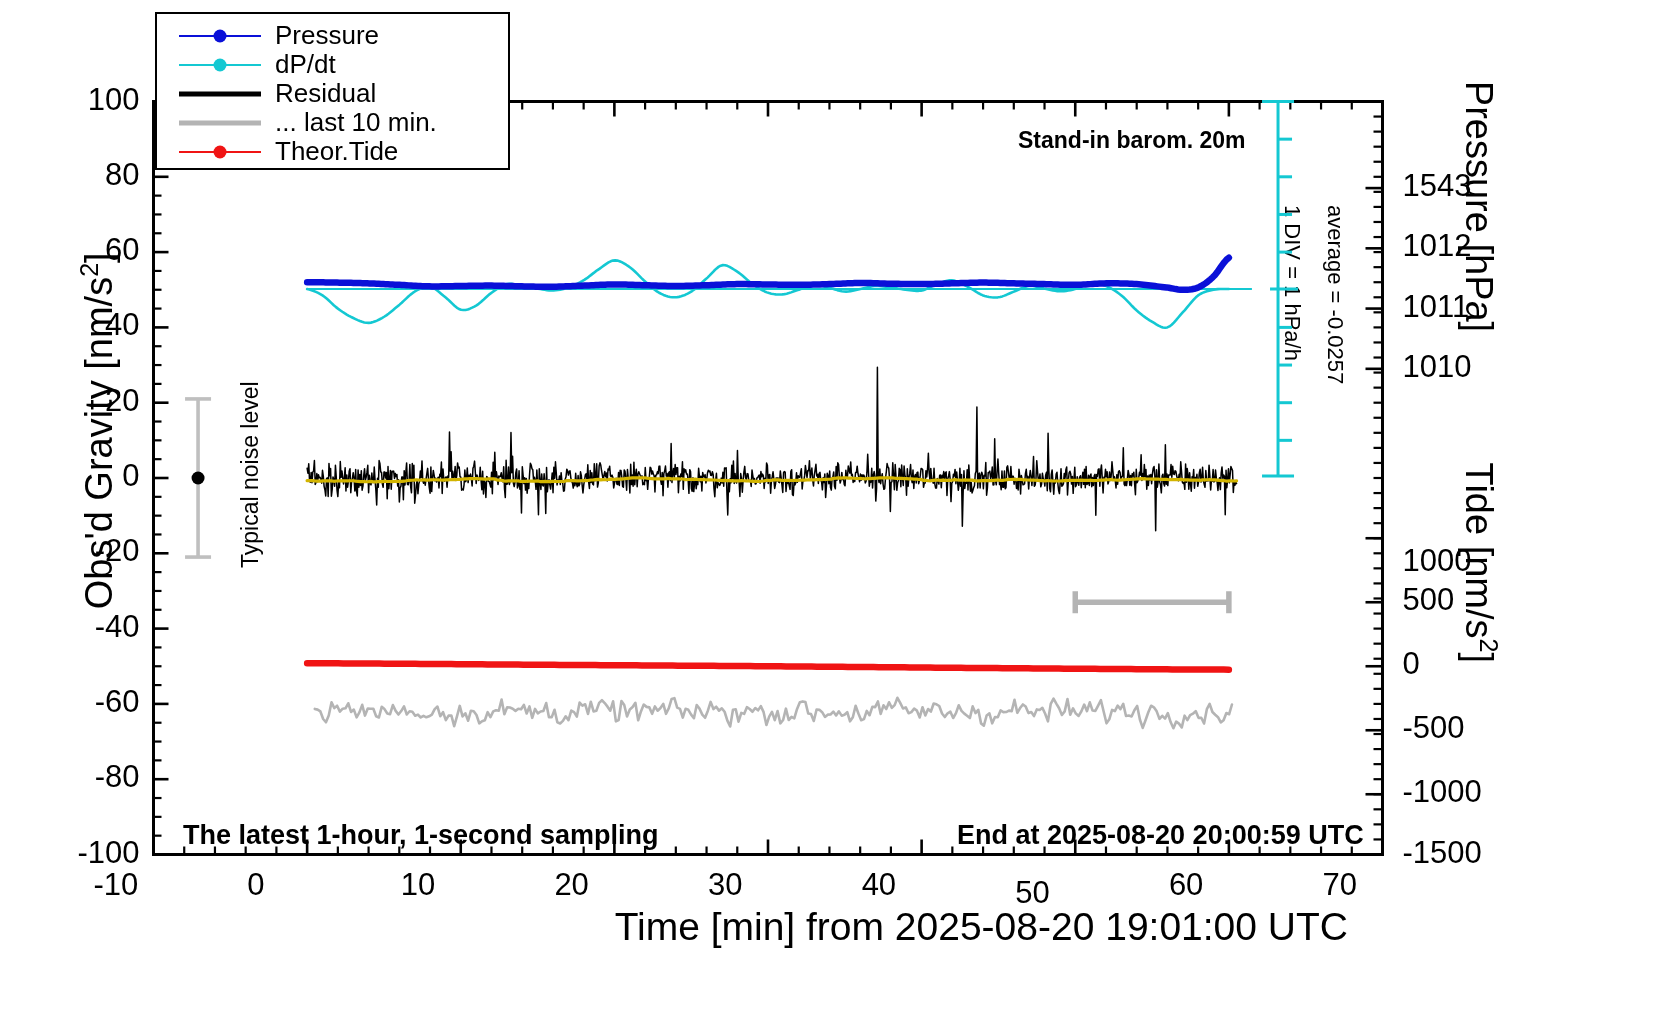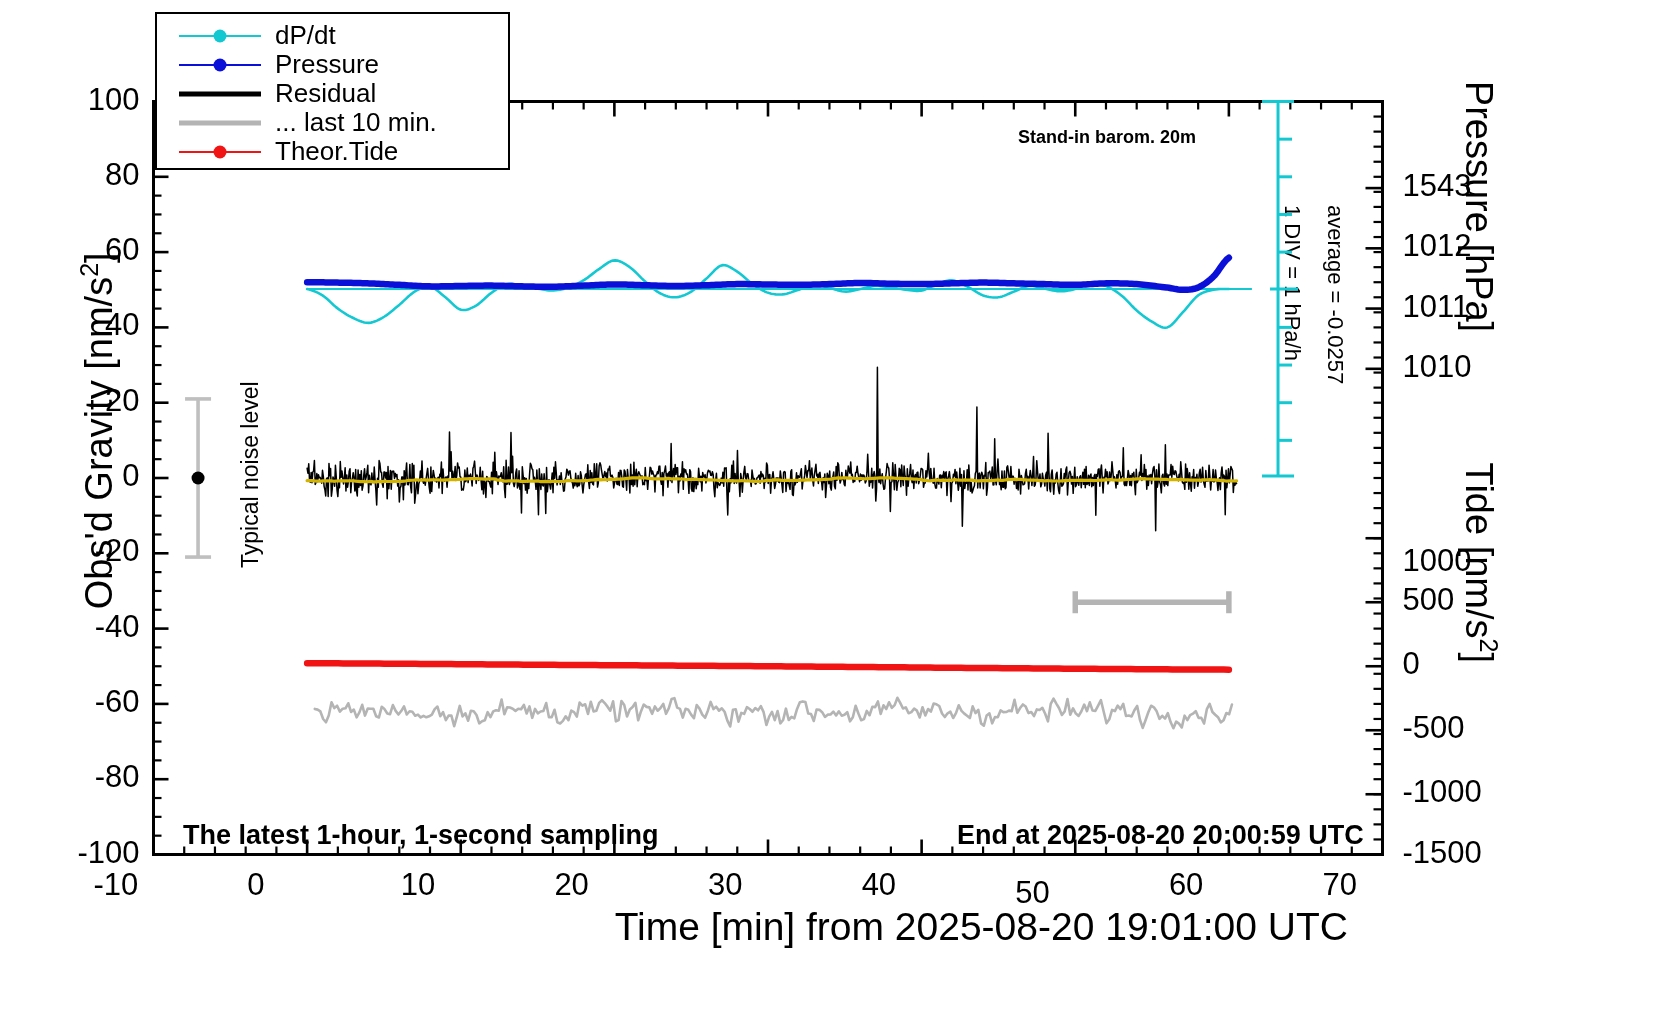--- a/index.html
+++ b/index.html
@@ -37,21 +37,21 @@
            transform:translateY(-50%);}
   .lg-line.thick{height:5px;}
   .lg-dot{position:absolute;top:50%;left:50%;width:13px;height:13px;border-radius:50%;
           transform:translate(-50%,-50%);}
   .lg-txt{font-size:26px;color:#000;white-space:nowrap;}
 
   
   .note{position:absolute;font-weight:bold;color:#000;white-space:nowrap;}
   #chart-title{left:420px;top:52px;width:1020px;text-align:center;font-size:29px;
                font-weight:bold;color:#000;position:absolute;}
-  #note-barom{left:1018px;top:127px;font-size:18px;}
+  #note-barom{left:1018px;top:127px;font-size:23px;}
   #note-sampling{left:183px;top:820px;font-size:27px;}
   #note-end{left:957px;top:820px;font-size:27px;}
 
   .rot-note{position:absolute;font-size:22px;color:#000;white-space:nowrap;
             transform:rotate(90deg);transform-origin:left top;}
   #noise-label{position:absolute;font-size:23px;color:#000;white-space:nowrap;
                transform:rotate(-90deg);transform-origin:left top;}
 
   svg{display:block;}
   #overlay{position:absolute;left:0;top:0;width:1660px;height:1020px;
@@ -330,31 +330,31 @@
       <div class="tk tk-right" style="left: 1402.5px; top: 582.245px; width: 115px;">500</div>
       <div class="tk tk-right" style="left: 1402.5px; top: 646.25px; width: 115px;">0</div>
       <div class="tk tk-right" style="left: 1402.5px; top: 710.255px; width: 115px;">-500</div>
       <div class="tk tk-right" style="left: 1402.5px; top: 774.26px; width: 115px;">-1000</div>
       <div class="tk tk-right" style="left: 1402.5px; top: 834.5px; width: 115px;">-1500</div>
     </div>
 
   <div id="legend">
       <div class="lg-row">
         <div class="lg-samp">
+          <div class="lg-line" style="background: rgb(10, 16, 216);"></div>
+          <div class="lg-dot" style="background: rgb(10, 16, 216);"></div>
+        </div>
+        <div class="lg-txt">Pressure</div>
+      </div>
+      <div class="lg-row">
+        <div class="lg-samp">
           <div class="lg-line" style="background: rgb(20, 200, 210);"></div>
           <div class="lg-dot" style="background: rgb(20, 200, 210);"></div>
         </div>
         <div class="lg-txt">dP/dt</div>
-      </div>
-      <div class="lg-row">
-        <div class="lg-samp">
-          <div class="lg-line" style="background: rgb(10, 16, 216);"></div>
-          <div class="lg-dot" style="background: rgb(10, 16, 216);"></div>
-        </div>
-        <div class="lg-txt">Pressure</div>
       </div>
       <div class="lg-row">
         <div class="lg-samp">
           <div class="lg-line thick" style="background: rgb(0, 0, 0);"></div>
         </div>
         <div class="lg-txt">Residual</div>
       </div>
       <div class="lg-row">
         <div class="lg-samp">
           <div class="lg-line thick" style="background: rgb(180, 180, 180);"></div>

